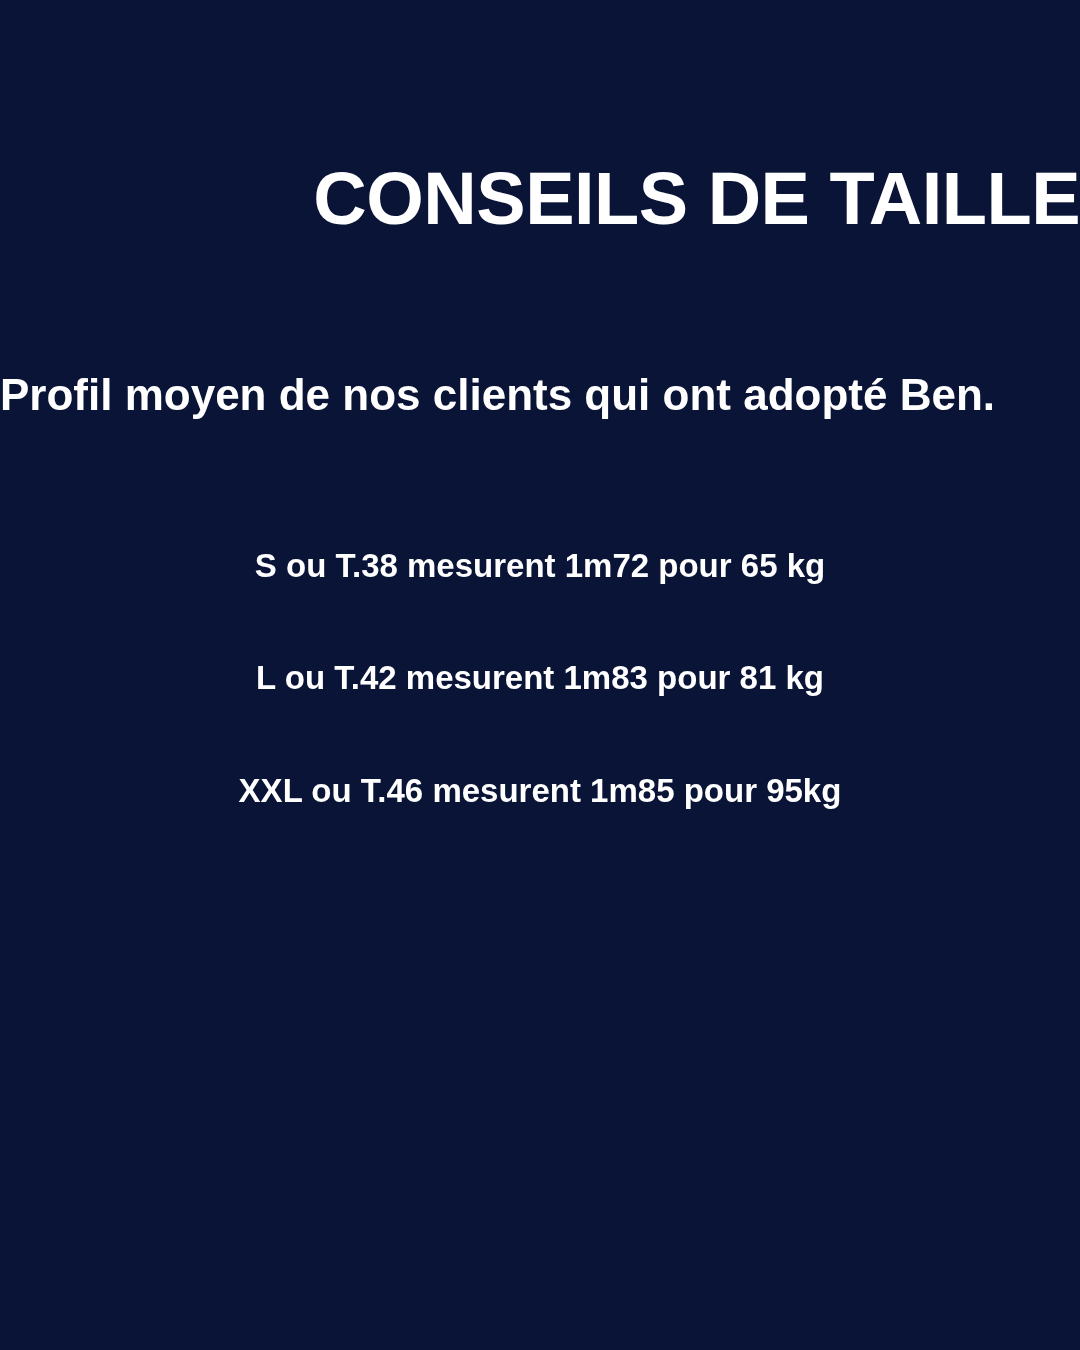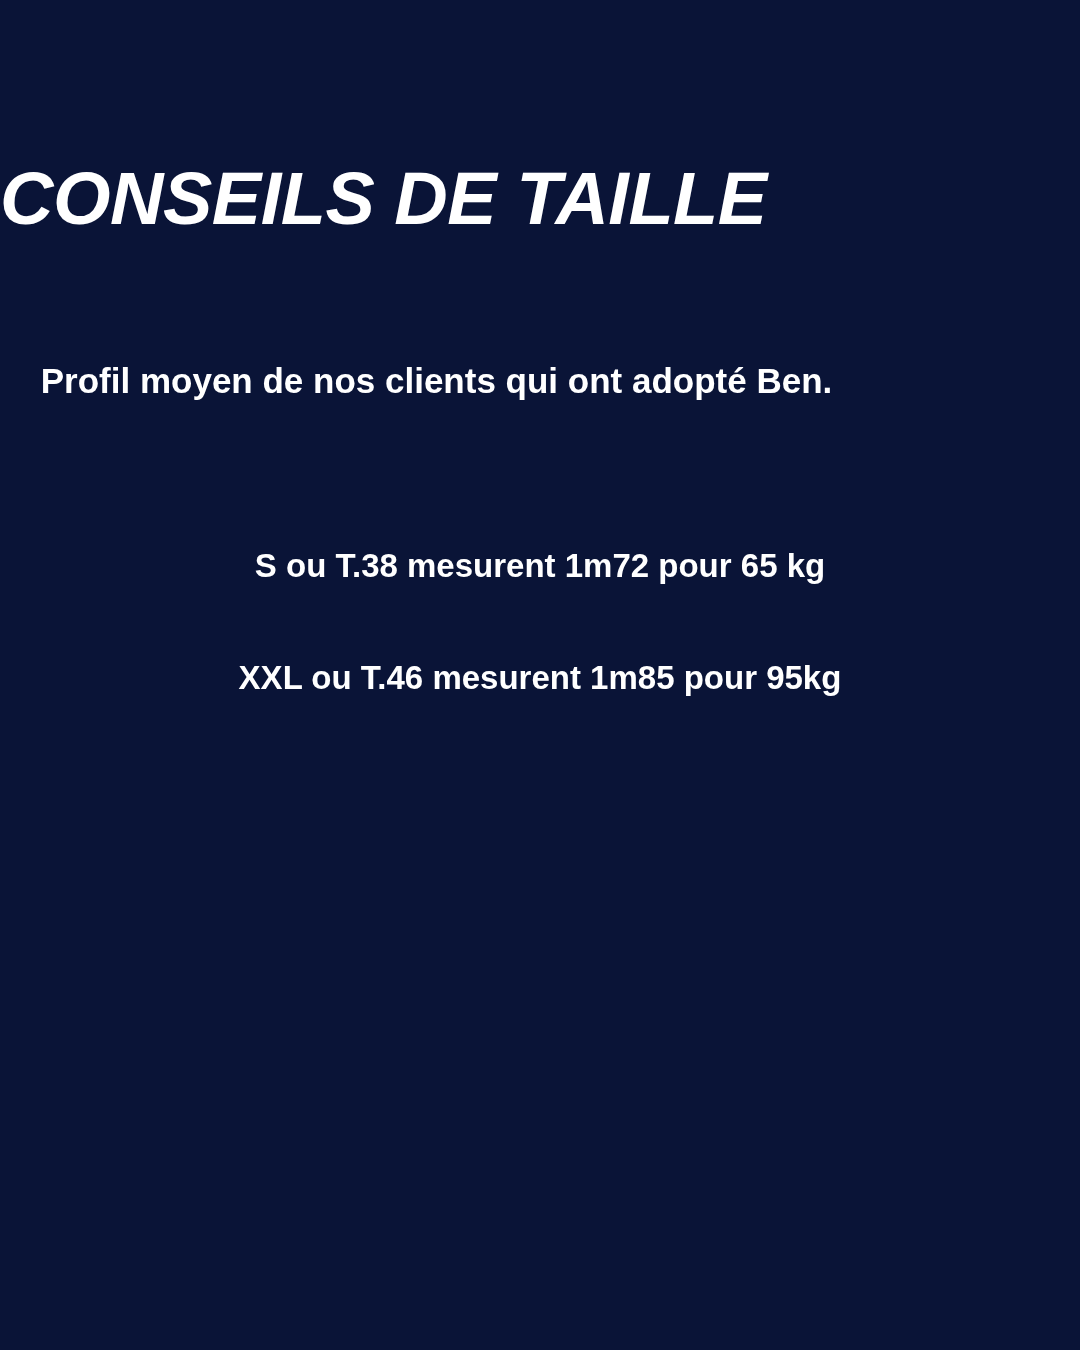--- a/index.html
+++ b/index.html
@@ -18,35 +18,34 @@
     position: relative;
     width: 1080px;
     height: 1350px;
     box-sizing: border-box;
   }
   .title {
     position: absolute;
     top: 108px;
     left: 0;
     width: 1080px;
-    text-align: left;
+    text-align: right;
     font-size: 74px;
     font-weight: 700;
     letter-spacing: -0.5px;
     color: #ffffff;
     line-height: 1.1;
-    font-style: italic;
   }
   .subtitle {
     position: absolute;
     top: 325px;
     left: 0;
     width: 873px;
     text-align: center;
-    font-size: 35px;
+    font-size: 44px;
     font-weight: 700;
     color: #ffffff;
     line-height: 1.2;
     white-space: nowrap;
   }
   .size-list {
     position: absolute;
     top: 548px;
     left: 0;
     width: 1080px;
@@ -71,16 +70,17 @@
 <body style="background: rgb(10, 20, 55);">
 
 <div class="page">
 
   <h1 class="title">CONSEILS DE TAILLE</h1>
 
   <p class="subtitle">Profil moyen de nos clients qui ont adopté Ben.</p>
 
   <ul class="size-list">
     <li class="size-row">S ou T.38 mesurent 1m72 pour 65 kg</li>
+    <li class="size-row">L ou T.42 mesurent 1m83 pour 81 kg</li>
     <li class="size-row">XXL ou T.46 mesurent 1m85 pour 95kg</li>
   </ul>
 
 </div>
 
 </body></html>

